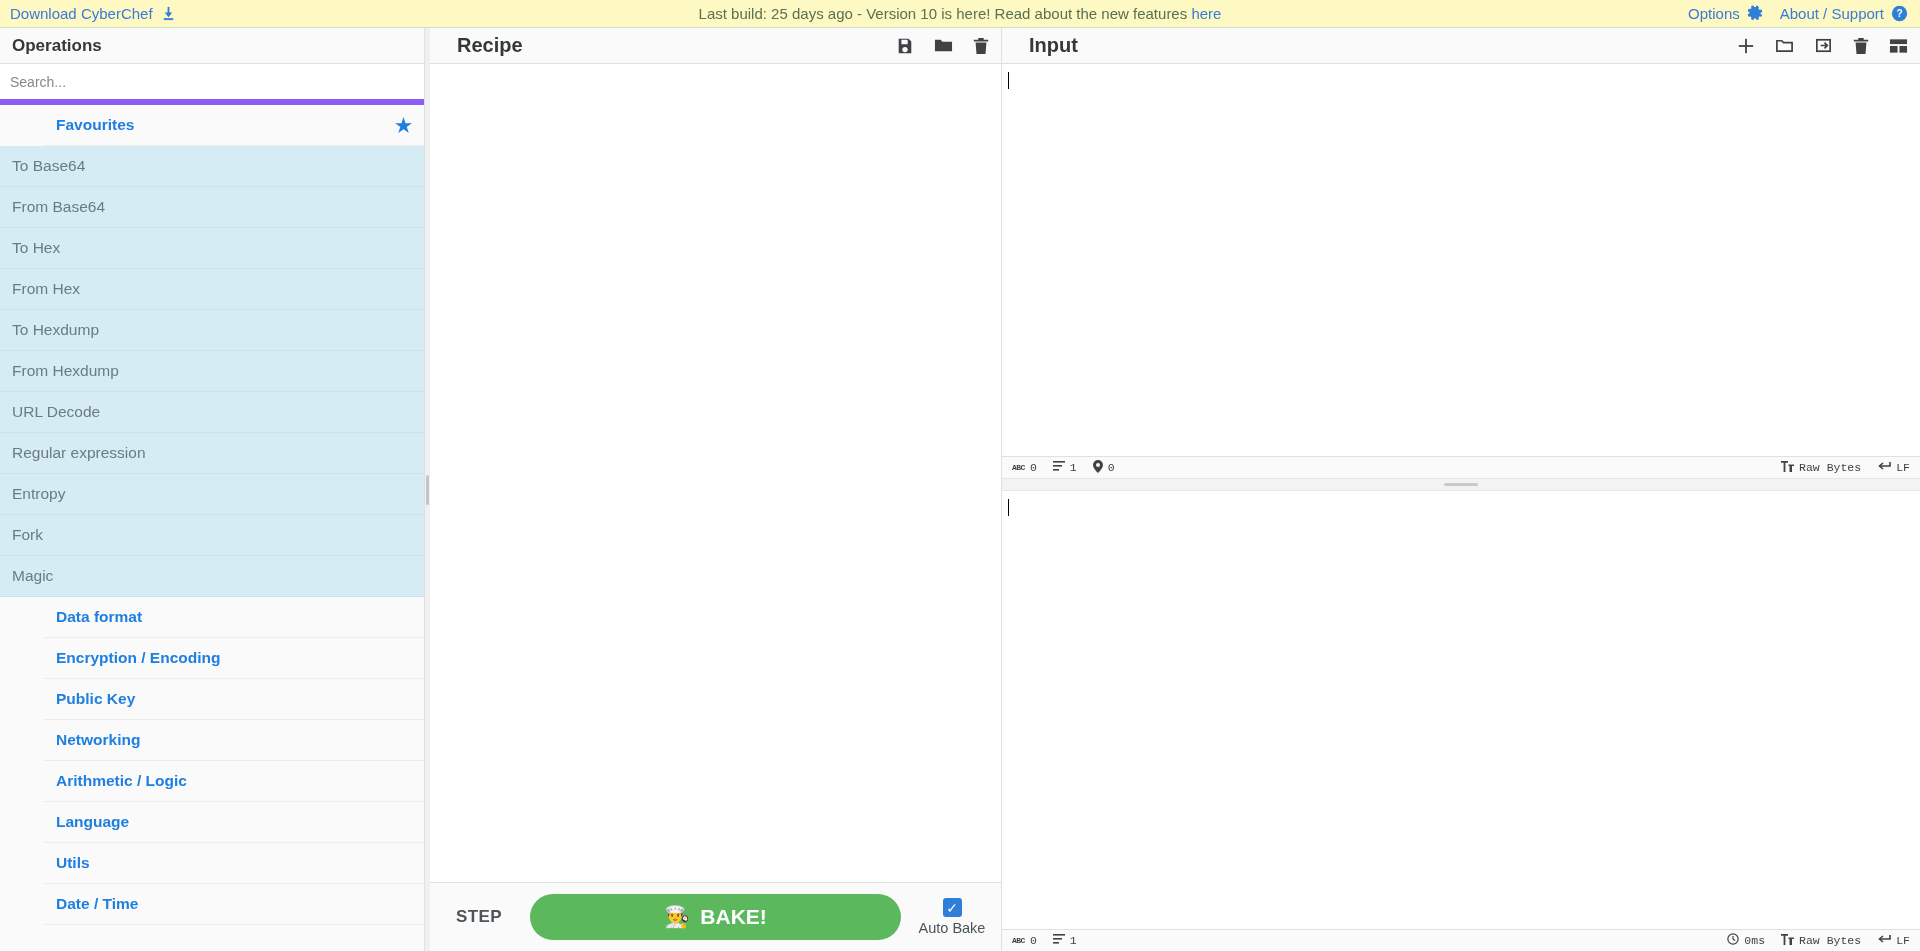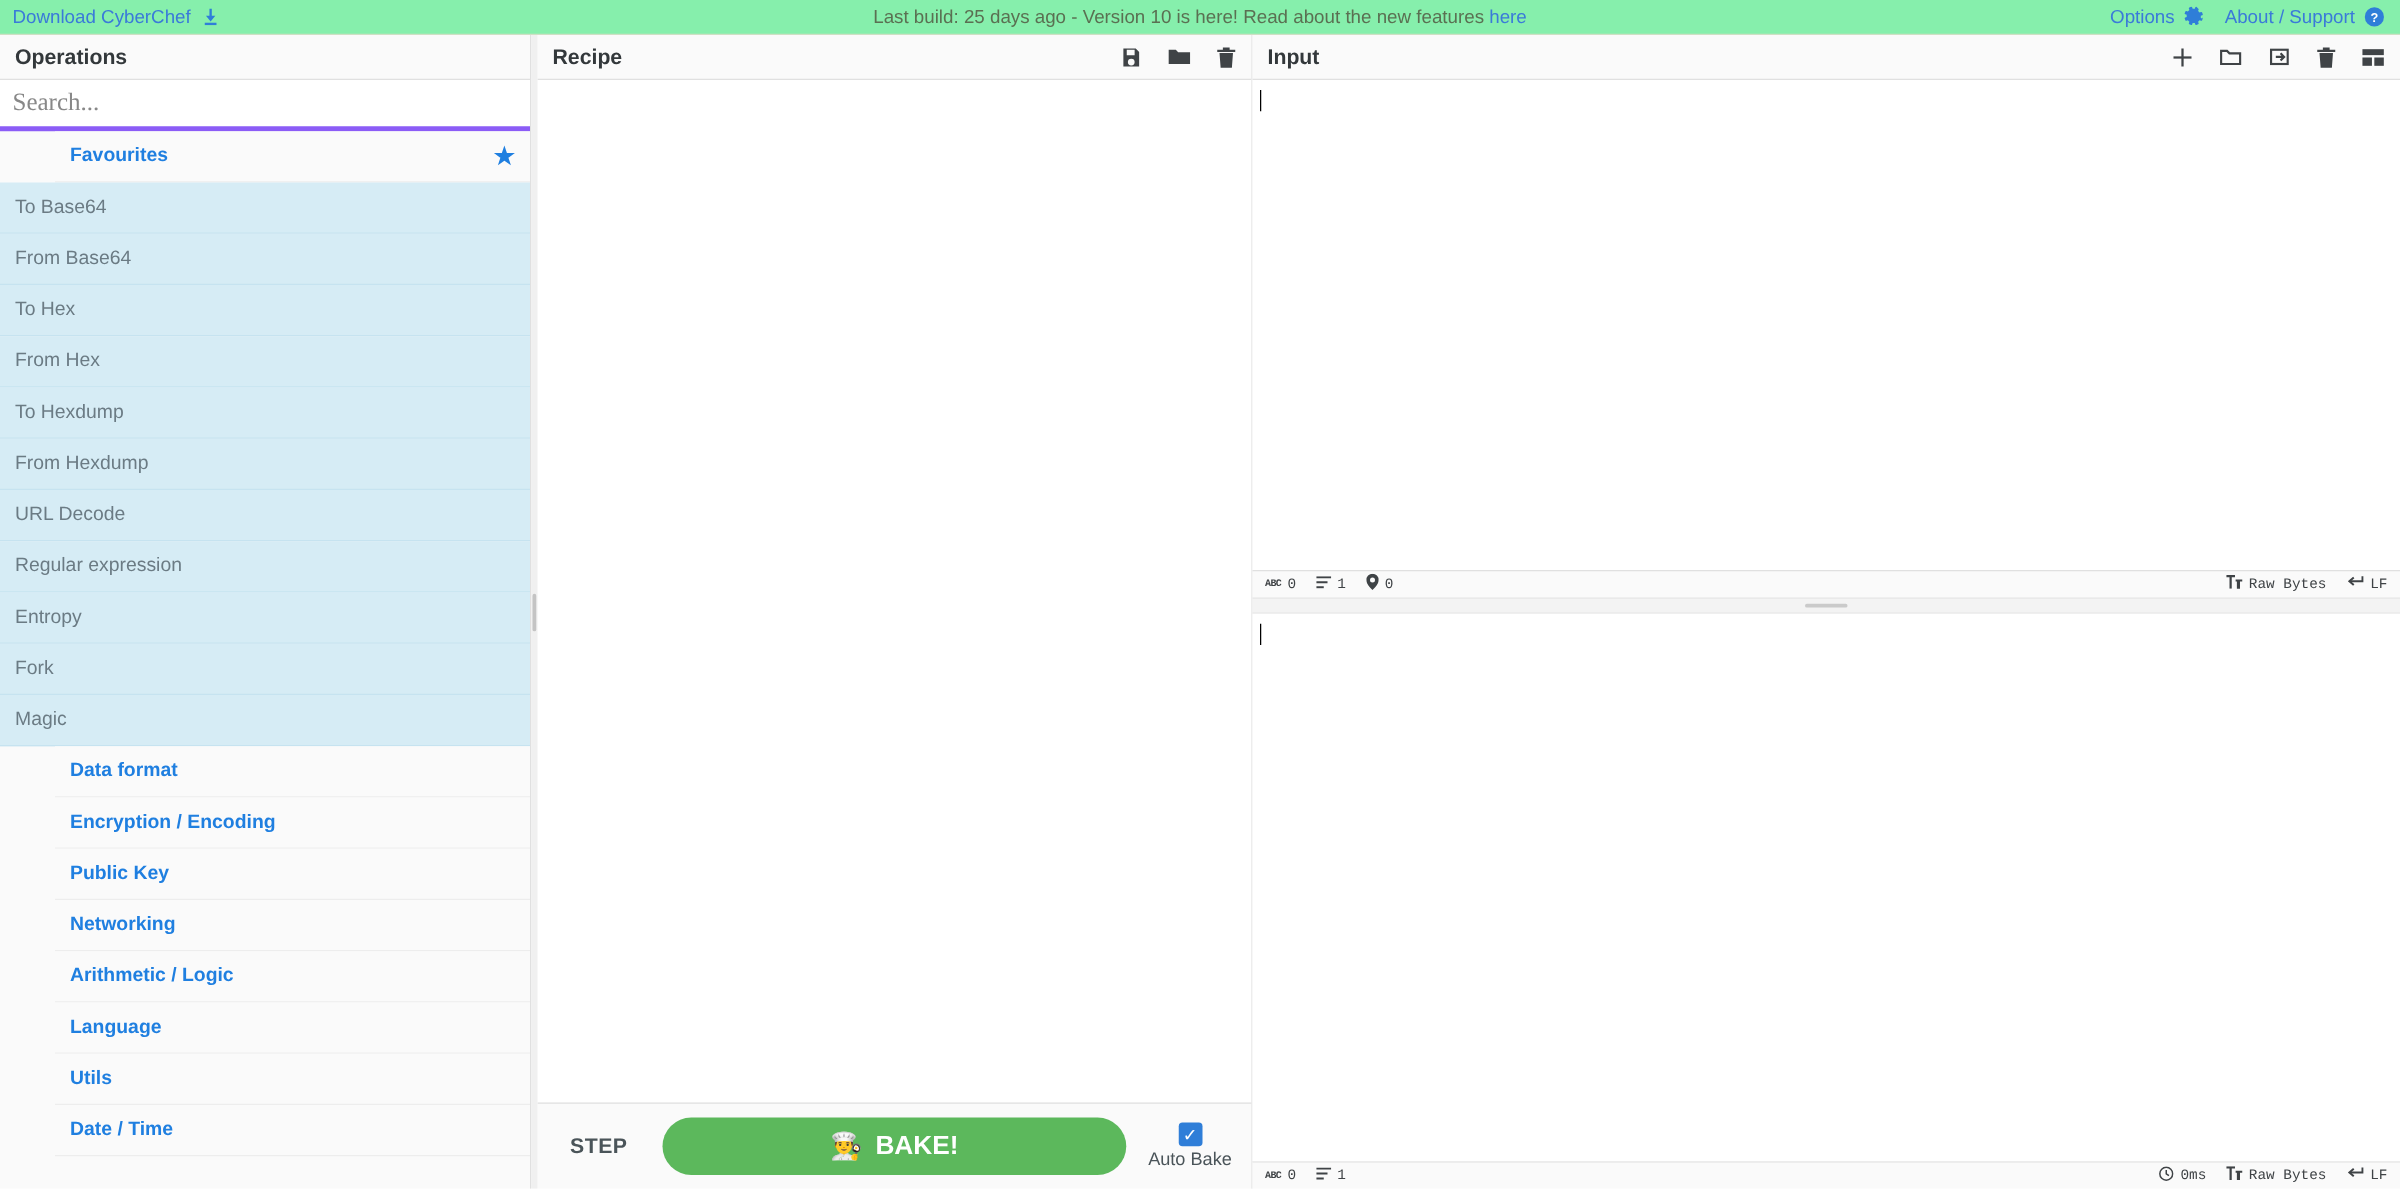--- a/index.html
+++ b/index.html
@@ -7,21 +7,21 @@
     width: 1920px; height: 951px;
     font-family: "Liberation Sans", sans-serif;
     font-size: 16px;
     background: #fff;
     overflow: hidden;
   }
 
   
   #banner {
     height: 28px;
-    background: #86efac;
+    background: #fef9c3;
     display: flex;
     align-items: center;
     position: relative;
     font-size: 15px;
     border-bottom: 1px solid #cfe0c4;
   }
   #banner .left { position: absolute; left: 10px; display: flex; align-items: center; gap: 8px; }
   #banner .center { width: 100%; text-align: center; color: #5a7052; }
   #banner .right { position: absolute; right: 12px; display: flex; align-items: center; gap: 16px; }
   .bn-link { color: #3a7ad9; text-decoration: none; cursor: pointer; }
@@ -49,25 +49,25 @@
     font-weight: bold;
     font-size: 17px;
     color: #33383b;
     background: #fafafa;
     border-bottom: 1px solid #e0e0e0;
     flex: 0 0 auto;
   }
   #ops-search {
     height: 41px;
     border: none;
-    border-bottom: 4px solid #8b5cf6;
+    border-bottom: 6px solid #8b5cf6;
     background: #fff;
     padding: 0 10px;
-    font-size: 20px;
-    font-family: Liberation Serif, serif;
+    font-size: 14px;
+    font-family: Liberation Sans, sans-serif;
     color: #555;
     outline: none;
     flex: 0 0 auto;
   }
   #ops-search::placeholder { color: #888; }
   #ops-list { flex: 1 1 auto; overflow-y: auto; }
   .cat-header {
     height: 41px;
     display: flex;
     align-items: center;
@@ -110,21 +110,21 @@
   
   #recipe-col { width: 572px; display: flex; flex-direction: column; background: #fff; border-right: 1px solid #e0e0e0; }
   .panel-head {
     height: 36px;
     display: flex; align-items: center; justify-content: space-between;
     padding: 0 12px;
     background: #fafafa;
     border-bottom: 1px solid #e0e0e0;
     flex: 0 0 auto;
   }
-  .panel-head .ttl { font-weight: bold; font-size: 17px; color: #33383b; }
+  .panel-head .ttl { font-weight: bold; font-size: 20px; color: #33383b; margin-left: 15px; }
   .head-icons { display: flex; align-items: center; gap: 20px; }
   .hicon { color: #3f4346; cursor: pointer; display: inline-flex; }
   #recipe-list { flex: 1 1 auto; background: #fff; overflow: auto; }
   #controls {
     height: 69px;
     border-top: 1px solid #e0e0e0;
     background: #fafafa;
     display: flex; align-items: center;
     padding: 0 12px;
     gap: 14px;

